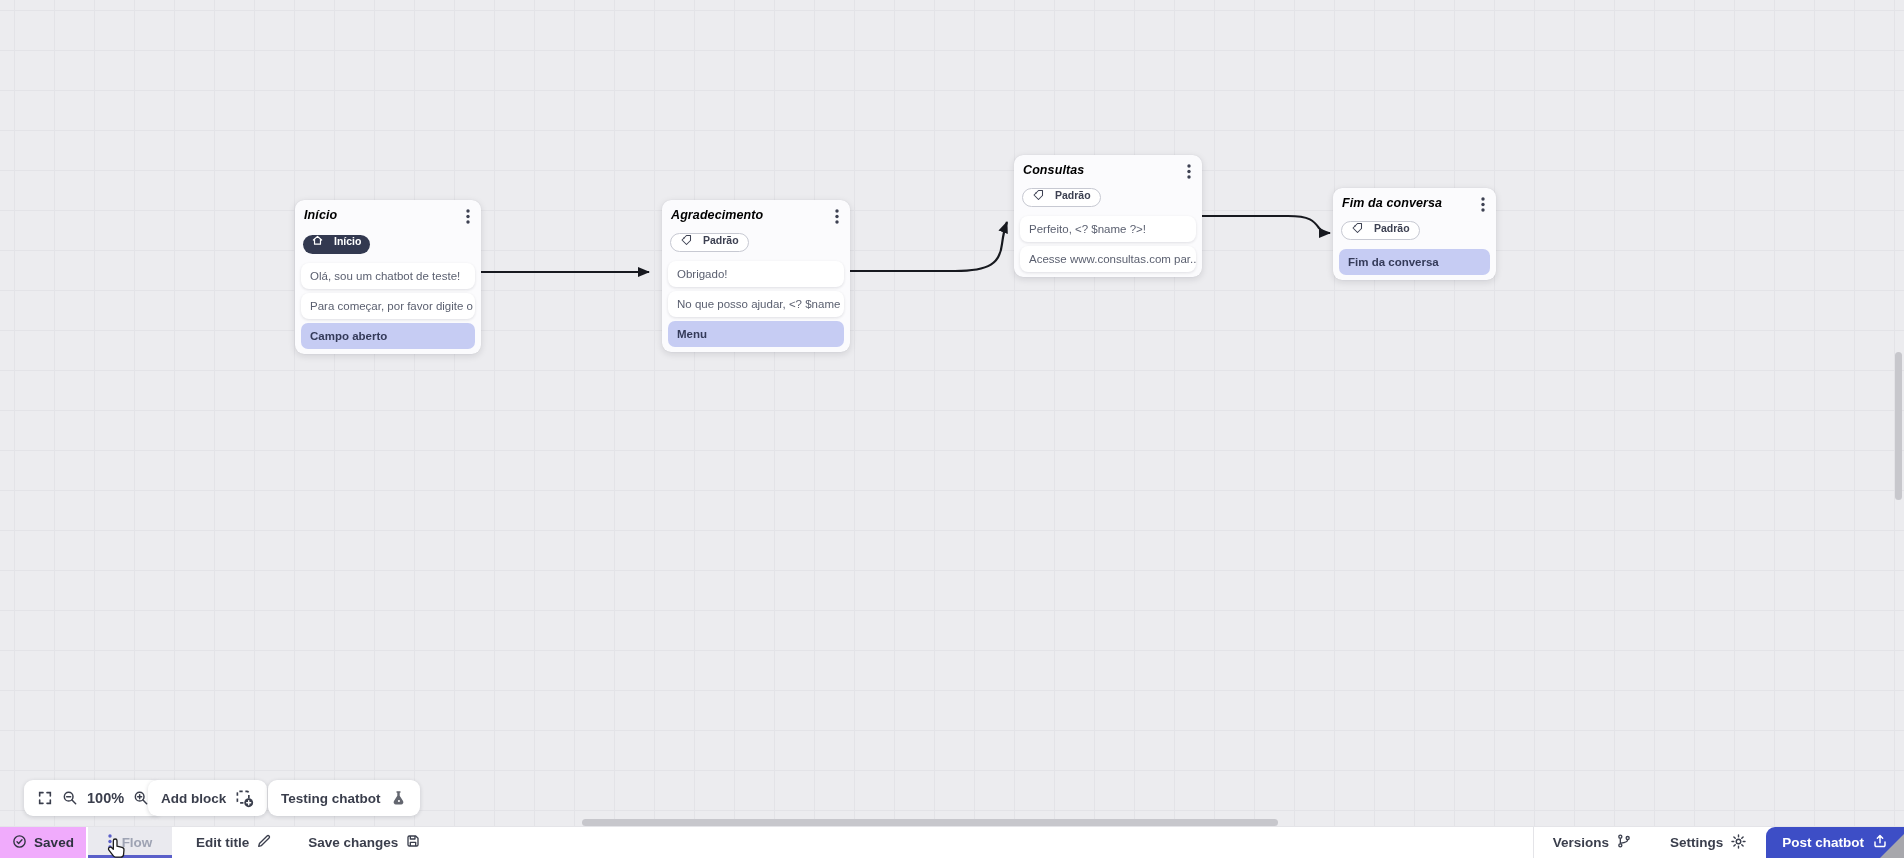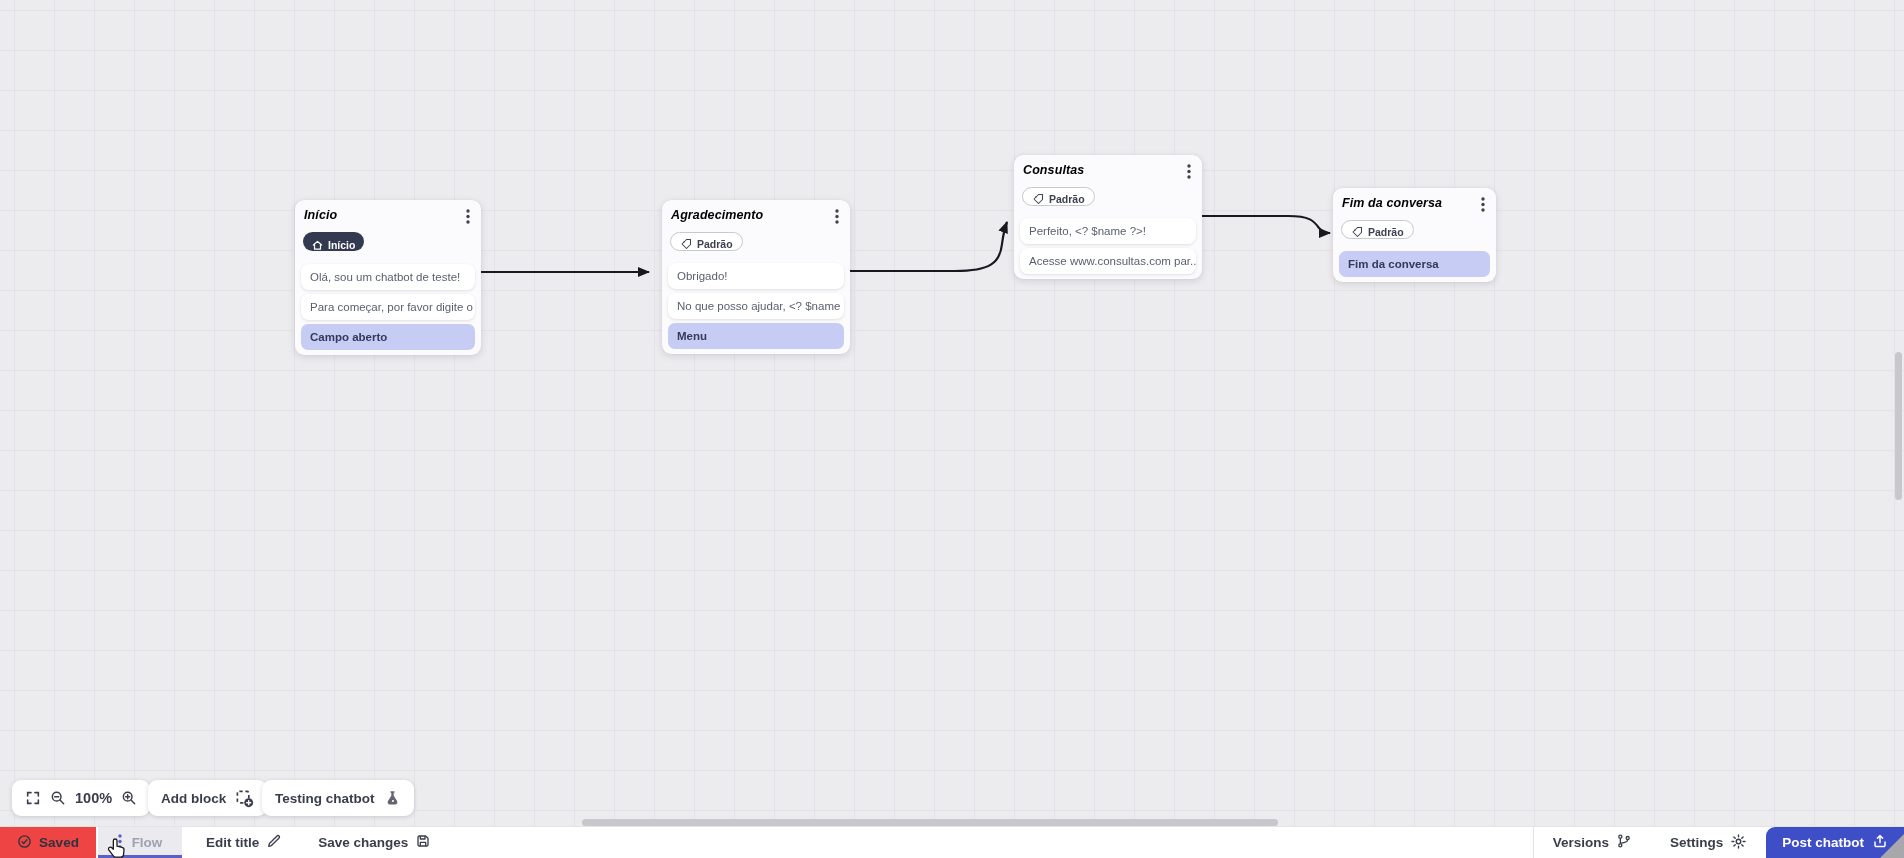--- a/index.html
+++ b/index.html
@@ -22,21 +22,21 @@
   
   .node {
     position:absolute; background:#FBFBFD; border-radius:9px;
     box-shadow:0 2px 7px rgba(20,24,40,.13), 0 0 1px rgba(20,24,40,.12);
     padding:8px 6px 5px 6px;
   }
   .node-header { display:flex; align-items:flex-start; justify-content:space-between; padding:0 3px; height:17px; }
   .node-title { font-size:12.5px; font-weight:700; color:#000000; letter-spacing:.1px;font-style:italic; }
   .kebab { color:#3D4152; cursor:pointer; padding:1px 2px; }
   .badge-row { margin-top:7px; padding:0 2px; }
-  .badge { display:inline-flex; align-items:flex-end; gap:5px; height:19px; border-radius:11px; padding:0 9px; font-size:10.5px; font-weight:700; }
+  .badge { display:inline-flex; align-items:flex-start; gap:11px; height:19px; border-radius:11px; padding:0 9px; font-size:10.5px; font-weight:700; }
   .badge.dark { background:#333950; color:#FFFFFF; }
   .badge.outline { background:#FFFFFF; color:#3D4152; border:1px solid #C7C9D2; }
   .msg {
     margin-top:4px; background:#FFFFFF; border-radius:8px;
     box-shadow:0 1px 3px rgba(25,28,40,.12);
     padding:6px 9px; font-size:11.5px; color:#5A5F6F;
     white-space:nowrap; overflow:hidden; height:26px; line-height:14px;
   }
   .msg.first { margin-top:9px; }
   .msg.out { background:#C6CCF3; box-shadow:none; color:#343A59; font-weight:700; border-radius:7px; }
@@ -53,21 +53,21 @@
   
   .h-scroll { position:absolute; left:582px; top:819px; width:696px; height:7px; border-radius:4px; background:#C7C7CC; }
   .v-scroll { position:absolute; left:1895px; top:352px; width:7px; height:148px; border-radius:4px; background:#C7C7CC; }
 
   
   #bottombar {
     position:absolute; left:0; bottom:0; width:1904px; height:32px; background:#FFFFFF;
     border-top:1px solid #E4E4E8; display:flex; align-items:stretch; font-size:13.5px; color:#3A3E4C;
   }
   .bb-item { display:flex; align-items:center; gap:7px; font-weight:700; cursor:pointer; }
-  #saved { width:96px; justify-content:center; background:#ef4444; color:#2F3340; cursor:default; }
+  #saved { width:86px; justify-content:center; background:#f0abfc; color:#2F3340; cursor:default; }
   #flow-tab { width:84px; margin-left:2px; background:#EAEAEF; position:relative; justify-content:center; gap:10px; }
   #flow-tab::after { content:""; position:absolute; left:0; bottom:0; width:100%; height:3px; background:#5A5FC9; }
   #flow-tab .tab-label { color:#9EA3B3; font-weight:700; }
   #edit-title { margin-left:16px; padding:10px 8px; }
   #save-changes { margin-left:20px; padding:8px 8px; }
   .bb-right { margin-left:auto; display:flex; align-items:stretch; }
   .bb-divider { width:1px; background:#E4E4E8; }
   #versions, #settings { padding:0 19px; }
   #post-chatbot {
     background:#3D4EC6; color:#FFFFFF; padding:0 16px; gap:8px;
@@ -184,21 +184,21 @@
         <svg width="12" height="12" viewBox="0 0 24 24" fill="none" stroke="#3D4152" stroke-width="2.1" stroke-linejoin="round">
             <path d="M13 3 L21 11 L12 20 L3 11 V3 h9z" transform="rotate(90 12 12)"></path>
             <circle cx="8" cy="8" r="1.4" fill="#3D4152" stroke="none"></circle>
           </svg>
         <span>Padrão</span>
       </span>
     </div>
     <div class="msg out first">Fim da conversa</div>
   </div>
 
-  <div class="tool-btn" style="left:12px;">
+  <div class="tool-btn" style="left:24px;">
     <span>
       <svg width="16" height="16" viewBox="0 0 24 24" fill="none" stroke="#3A3E4C" stroke-width="2.4" stroke-linecap="round">
           <path d="M4 9V4h5M15 4h5v5M20 15v5h-5M9 20H4v-5"></path>
         </svg>
     </span>
     <span>
       <svg width="16" height="16" viewBox="0 0 24 24" fill="none" stroke="#3A3E4C" stroke-width="2.2" stroke-linecap="round">
           <circle cx="10" cy="10" r="6.5"></circle>
           <path d="M20.5 20.5l-5.5-5.5M7 10h6"></path>
         </svg>
@@ -216,21 +216,21 @@
     <span>Add block</span>
     <span>
       <svg width="19" height="19" viewBox="0 0 24 24">
           <rect x="3" y="3" width="14.5" height="14.5" rx="2.5" fill="none" stroke="#3A3E4C" stroke-width="2.1" stroke-dasharray="4.2 3.4"></rect>
           <circle cx="17.3" cy="17.3" r="5.6" fill="#3A3E4C"></circle>
           <path d="M17.3 14.8v5M14.8 17.3h5" stroke="#fff" stroke-width="1.8" stroke-linecap="round"></path>
         </svg>
     </span>
   </div>
 
-  <div class="tool-btn" style="left:262px;">
+  <div class="tool-btn" style="left:268px;">
     <span>Testing chatbot</span>
     <span>
       <svg width="17" height="18" viewBox="0 0 24 24">
           <path d="M9.2 2.5h5.6v2h-1.1v4.2l4.7 7.6a3.2 3.2 0 0 1-2.7 4.9H8.3a3.2 3.2 0 0 1-2.7-4.9l4.7-7.6V4.5H9.2z" fill="#63666F"></path>
           <circle cx="12.6" cy="16.2" r="1.5" fill="#fff"></circle>
         </svg>
     </span>
   </div>
 
   <div class="h-scroll"></div>

